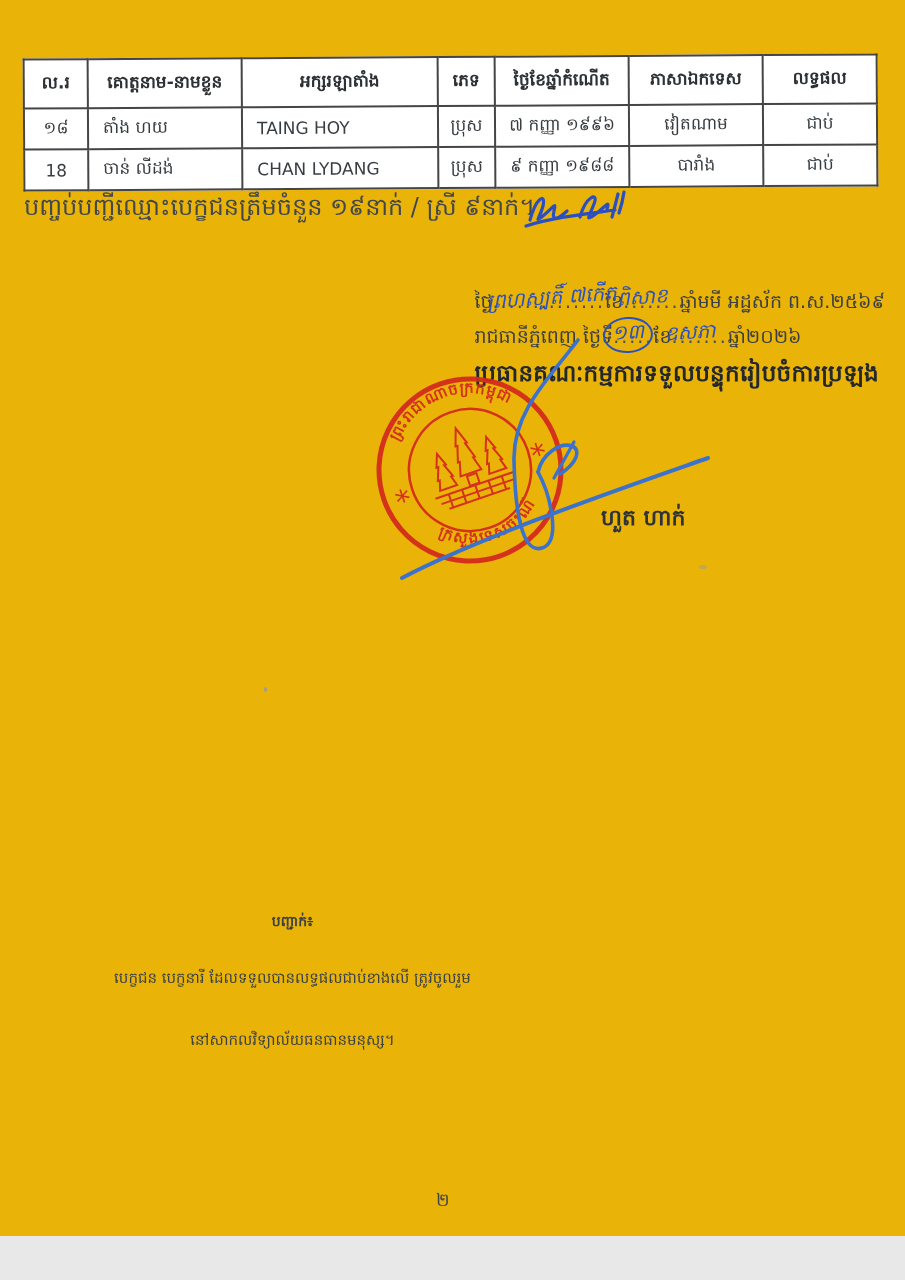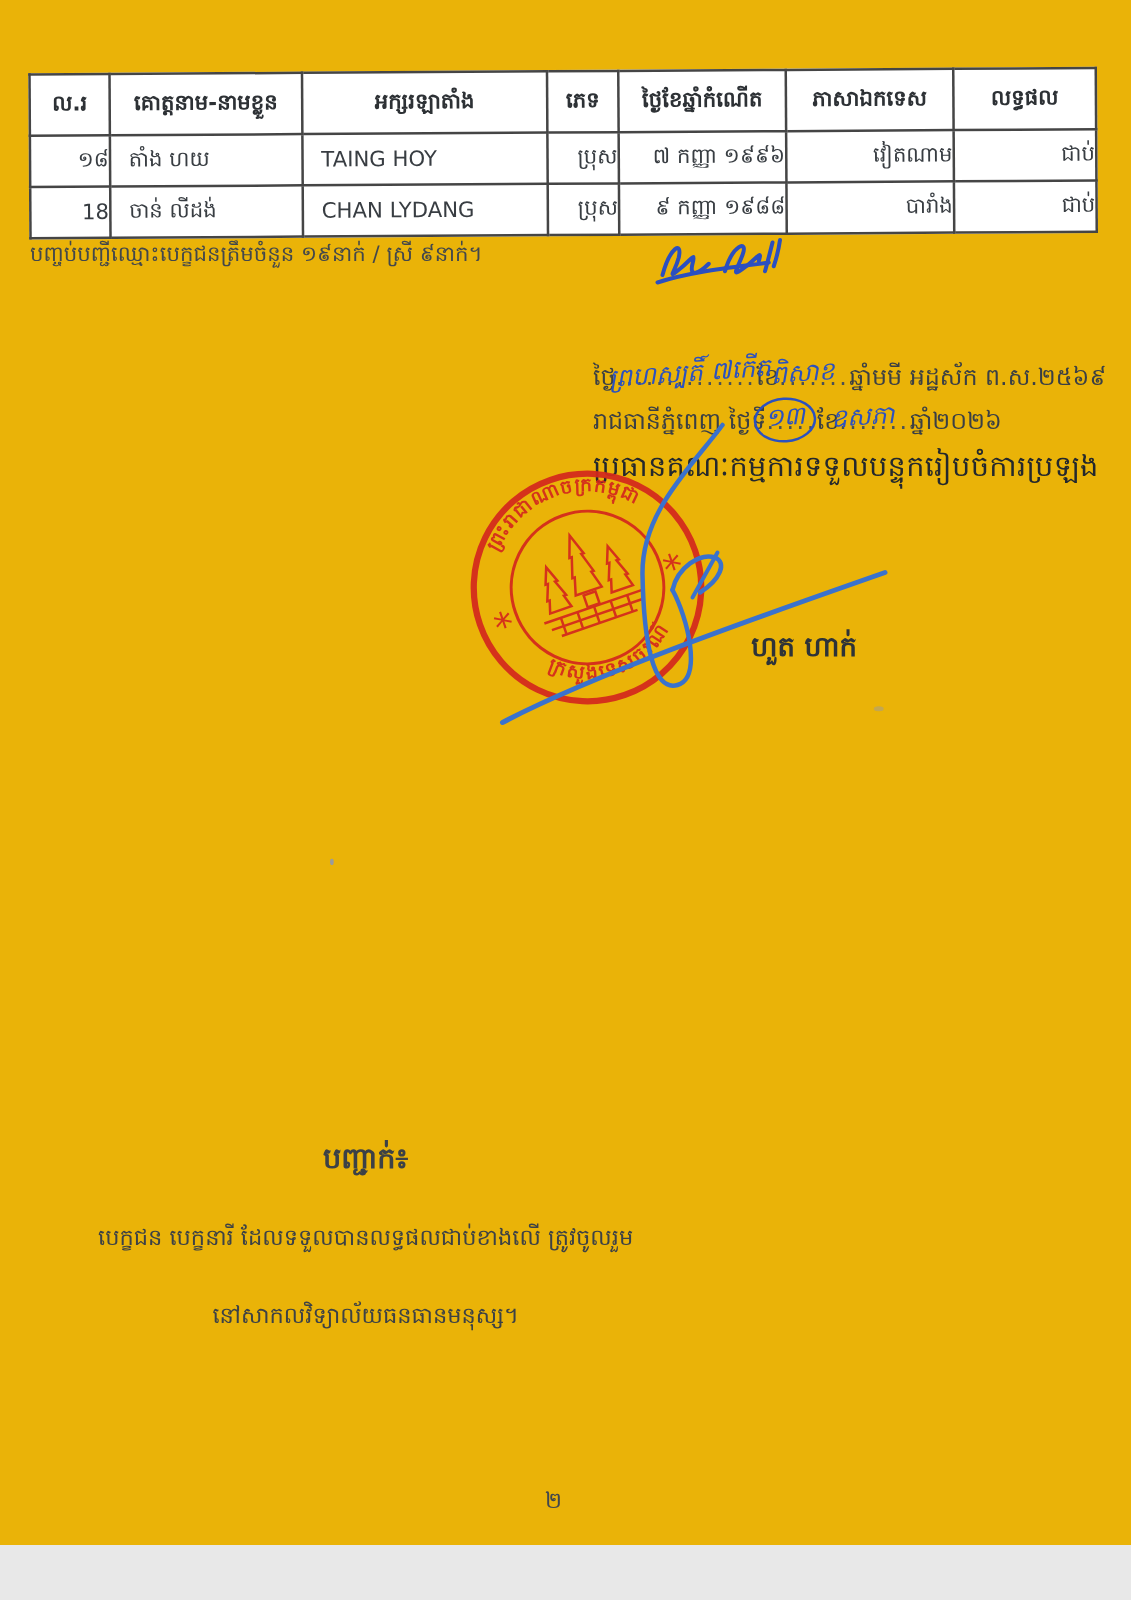--- a/index.html
+++ b/index.html
@@ -13,51 +13,51 @@
 
   
   .doc-table {
     position:absolute; left:23px; top:56px; width:853px;
     border-collapse:collapse; table-layout:fixed;
     transform:rotate(-0.35deg);
     background:#fff;
   }
   .doc-table th, .doc-table td { border:2px solid #454545; overflow:hidden; white-space:nowrap; }
   .doc-table th { height:49px; font-size:17px; font-weight:bold; color:#2d3135; text-align:center; }
-  .doc-table td { height:41px; font-size:17px; color:#383d42; text-align:right; }
+  .doc-table td { height:41px; font-size:17px; color:#383d42; text-align:center; }
   .doc-table td.al { text-align:left; padding-left:14px; }
 
   
-  .closing-line { position:absolute; left:24px; top:192px; font-size:17px; color:#42474c; }
+  .closing-line { position:absolute; left:24px; top:192px; font-size:24px; color:#42474c; }
 
   .date-block { position:absolute; top:289px; right:20px; text-align:left; }
   .date-line { font-size:19px; color:#3a3f45; white-space:nowrap; margin-bottom:7px; }
   .fill { position:relative; display:inline-block; }
   .fill .dots { color:#4a4f54; letter-spacing:2px; }
   .fill .hw {
     position:absolute; left:-6px; bottom:-2px;
     color:#2b51c0; font-style:italic; font-size:20px; white-space:nowrap;
     transform:rotate(-4deg); pointer-events:none;
   }
   .fill .hw.circled { border:2px solid #2b51c0; border-radius:50%; padding:0 7px 2px 7px; left:-10px; bottom:-6px; }
-  .sig-title { font-size:23px; font-weight:normal; color:#24282d; letter-spacing:0.3px; white-space:nowrap; margin-top:6px; }
+  .sig-title { font-size:23px; font-weight:bold; color:#24282d; letter-spacing:0.3px; white-space:nowrap; margin-top:6px; }
 
   .signer-name { position:absolute; left:601px; top:504px; font-size:22px; font-weight:bold; color:#2e3338; white-space:nowrap; }
 
   
   .stamp { position:absolute; left:372px; top:372px; width:196px; height:196px; opacity:0.93; }
 
   
   .signature-svg { position:absolute; left:380px; top:330px; width:350px; height:270px; }
   .initials-svg  { position:absolute; left:520px; top:182px; width:125px; height:52px; }
 
   
   .note-block { position:absolute; left:20px; top:912px; width:545px; text-align:center; color:#3c4146; }
-  .note-title { font-size:23px; font-weight:bold; margin-bottom:10px; }
-  .note-line  { font-size:18px; line-height:33px;margin-top:29px; }
+  .note-title { font-size:14px; font-weight:bold; margin-bottom:10px; }
+  .note-line  { font-size:15px; line-height:33px;margin-top:29px; }
 
   .page-number { position:absolute; left:436px; top:1188px; font-size:18px; color:#42474c; }
 
   .speck { position:absolute; background:#9b9b9b; border-radius:50%; }
   .speck.s1 { left:264px; top:687px; width:3px; height:5px; }
   .speck.s2 { left:699px; top:565px; width:8px; height:4px; opacity:.5; }
 </style>
 </head>
 <body>
 

